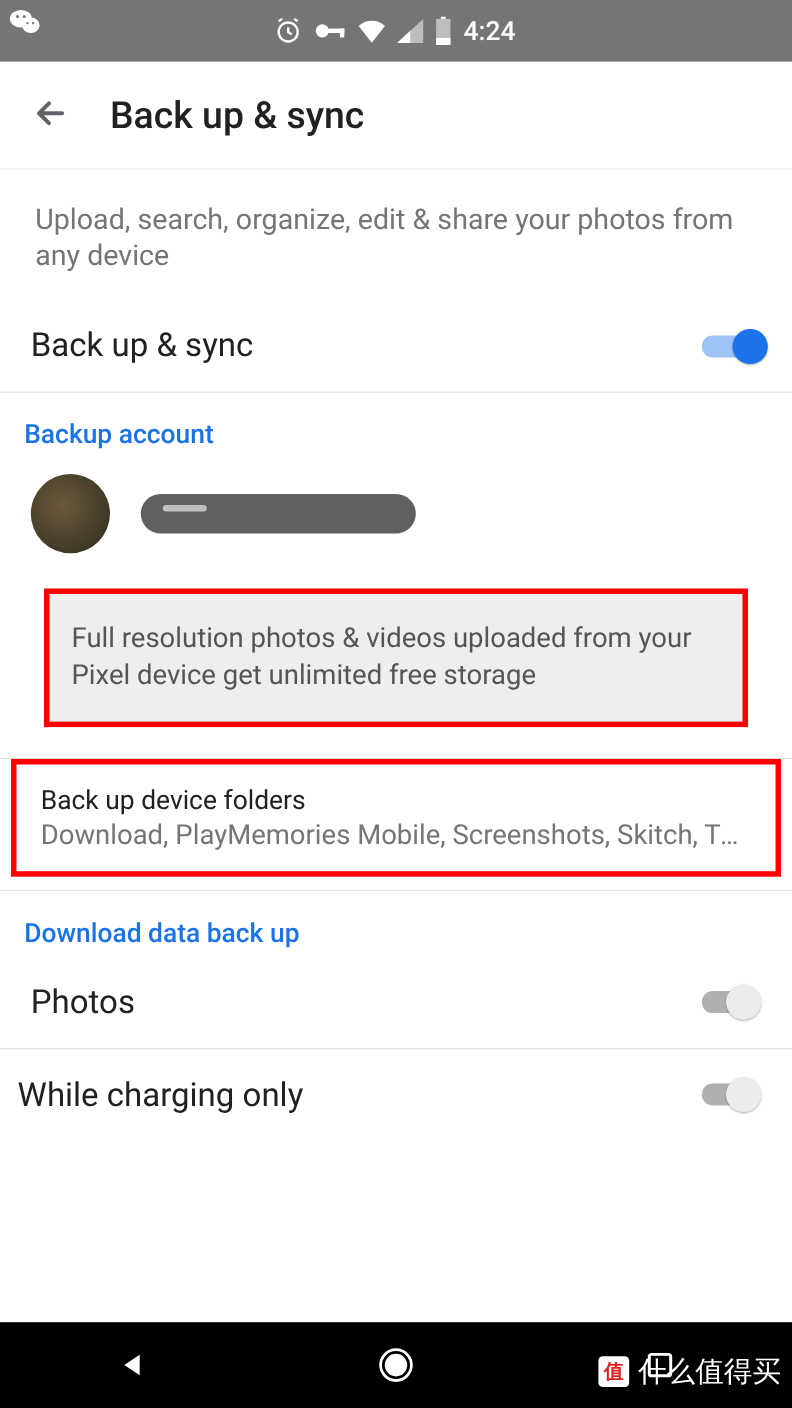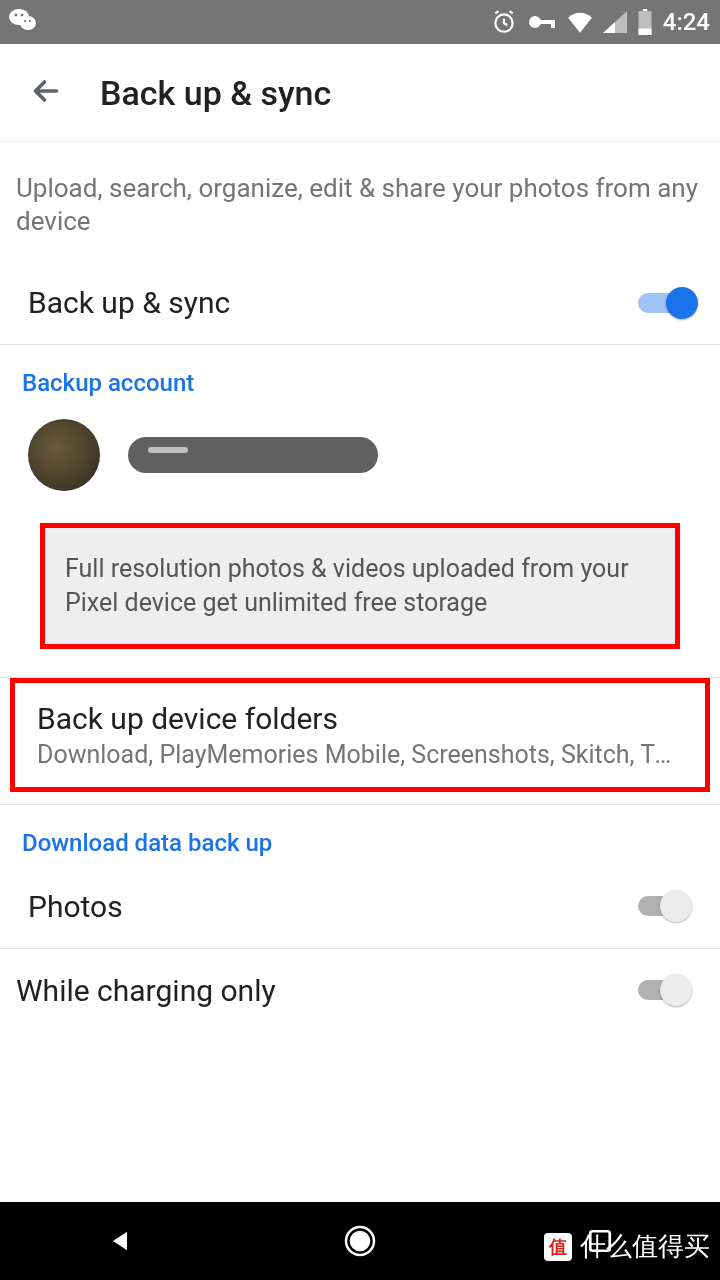--- a/index.html
+++ b/index.html
@@ -1,44 +1,44 @@
 <!DOCTYPE html>
 <html><head>
 <meta charset="utf-8">
 <style>
   * { margin: 0; padding: 0; box-sizing: border-box; font-family: Roboto, "Helvetica Neue", Arial, sans-serif; }
   html, body { width: 720px; height: 1280px; background: #fff; overflow: hidden; }
   .status-bar {
-    height: 44px; background: #757575; display: flex; justify-content: flex-end;
+    height: 56px; background: #757575; display: flex; justify-content: center;
     align-items: center; padding: 0 10px 0 8px; color: #fff; gap: 10px;
   }
   .status-left { position: absolute; left: 8px; top: 6px; color:#fff; }
   .status-bar .clock { font-size: 24px; font-weight: 500; }
   .status-icon { display:inline-flex; align-items:center; justify-content:center; }
   .app-bar {
     height: 98px; display: flex; align-items: center; padding: 0 28px; gap: 36px;
     border-bottom: 1px solid #ececec;
   }
   .app-bar .title { font-size: 34px; font-weight: 500; color: #212121; }
-  .subtitle { color: #757575; font-size: 26px; line-height: 1.25; padding: 30px 16px 24px; }
+  .subtitle { color: #757575; font-size: 26px; line-height: 1.25; padding: 30px 32px 24px; }
   .row { display: flex; align-items: center; justify-content: space-between; padding: 24px 28px; }
   .row-label { font-size: 30px; color: #212121; }
   .divider { height: 1px; background: #e0e0e0; }
   .section-heading { color: #1a73e8; font-size: 24px; font-weight: 500; padding: 24px 22px 8px; }
   .account-row { display:flex; align-items:center; gap:28px; padding: 14px 28px 24px; }
   .avatar { width: 72px; height: 72px; border-radius: 50%; background: radial-gradient(circle at 40% 40%, #6b5a3a, #2d2a20); }
   .redacted { width: 250px; height: 36px; background: #606060; border-radius: 18px; position: relative; }
   .redacted::after { content:""; position:absolute; left:20px; top:10px; width:40px; height:6px; background:#c0c0c0; border-radius:3px; }
   .info-box {
     margin: 8px 40px 28px; padding: 24px 20px; background: #eeeeee; color: #555;
     font-size: 25px; line-height: 1.35;
   }
   .highlight-red { border: 5px solid #ff0000; }
   .folders-block { padding: 18px 22px; margin: 0 10px; }
-  .folders-block .pri { font-size: 30px; color: #212121; margin-bottom: 4px; }
+  .folders-block .pri { font-size: 24px; color: #212121; margin-bottom: 4px; }
   .folders-block .sec { font-size: 25px; color: #757575; white-space: nowrap; overflow:hidden; text-overflow: ellipsis; }
   .disabled-label { color: #bdbdbd; }
   
   .toggle { position: relative; width: 54px; height: 32px; }
   .toggle .track { position:absolute; top:6px; left:0; width:48px; height:20px; border-radius:10px; background:#b0b0b0; }
   .toggle .thumb { position:absolute; top:0; right:0; width:32px; height:32px; border-radius:50%; background:#ececec; box-shadow:0 1px 2px rgba(0,0,0,.3); }
   .toggle.on .track { background:#9ec3f7; }
   .toggle.on .thumb { background:#1a73e8; right:-6px; }
   .toggle.disabled .track { background:#e6e6e6; }
   .toggle.disabled .thumb { background:#f5f5f5; box-shadow:0 1px 2px rgba(0,0,0,.15); }

